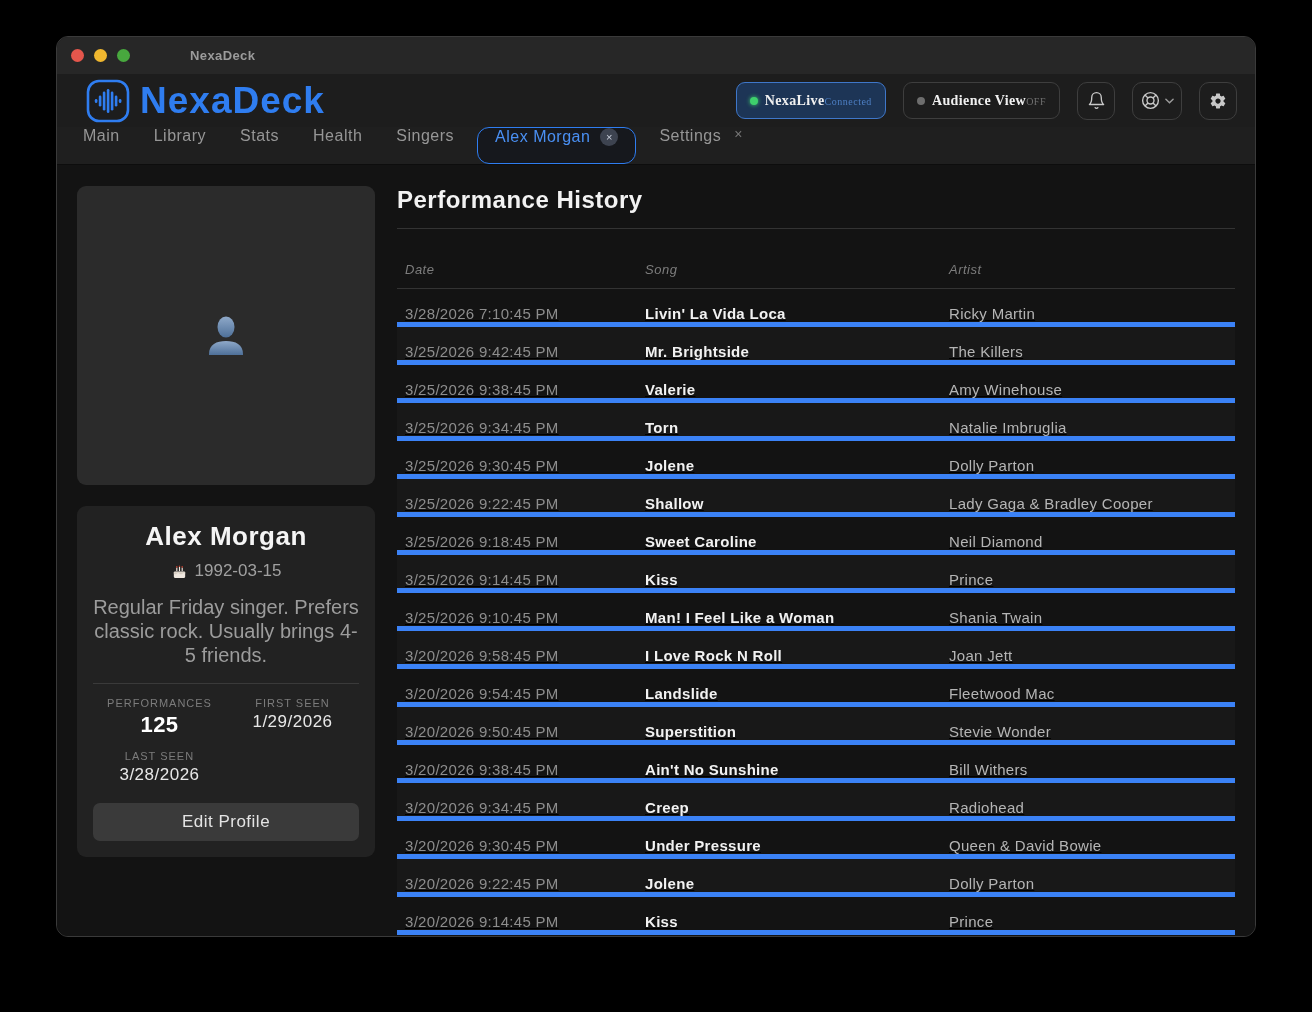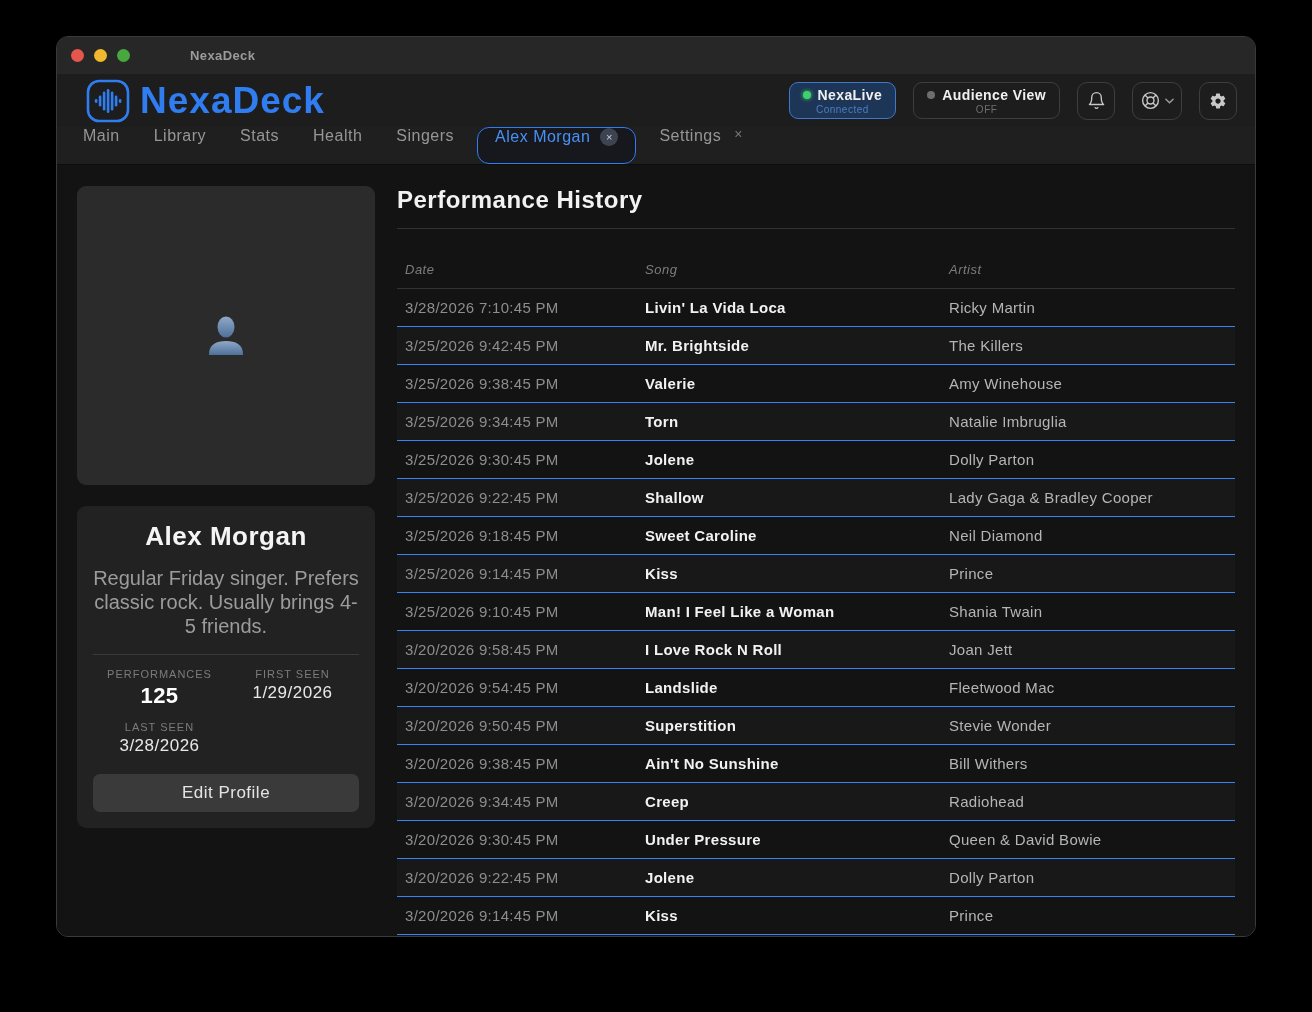--- a/index.html
+++ b/index.html
@@ -17,23 +17,23 @@
   .tl { width:13px; height:13px; border-radius:50%; }
   .tl.red { background:#e5564c; } .tl.yellow { background:#f0b72f; } .tl.green { background:#48a83e; }
   .titlebar-title { margin-left:60px; font-size:13px; font-weight:bold; color:#9b9b9b; letter-spacing:.4px; }
 
   
   .header { height:53px; background:#1d1d1d; display:flex; align-items:center;
     padding:0 18px 0 29px; flex:0 0 auto; }
   .brand { display:flex; align-items:center; gap:10px; }
   .brand-name { font-size:37px; font-weight:bold; color:var(--accent,#2f7df0); letter-spacing:1px; line-height:1; }
   .header-actions { margin-left:auto; display:flex; align-items:center; gap:17px; }
-  .pill-btn { display:flex; flex-direction:column; align-items:center; justify-content:center;
+  .pill-btn { display:flex; align-items:center; justify-content:center;
     height:37px; border-radius:9px; padding:3px 13px; background:transparent;
-    border:1px solid #3e3e3e; cursor:pointer; }
+    border:1px solid #3e3e3e; cursor:pointer;font-family:Liberation Serif, serif; }
   .pill-btn .line1 { display:flex; align-items:center; gap:7px; }
   .pill-btn .lab { font-size:14px; font-weight:bold; color:#f0f0f0; letter-spacing:.4px; white-space:nowrap; }
   .pill-btn .sub { font-size:10px; letter-spacing:.5px; margin-top:1px; }
   .pill-btn.live { background:#1d3556; border-color:#3f77c9; }
   .pill-btn.live .sub { color:#4d7fc4; }
   .pill-btn.audience .sub { color:#6f6f6f; }
   .dot { width:8px; height:8px; border-radius:50%; }
   .dot.green { background:#3ed06c; box-shadow:0 0 4px #3ed06c; }
   .dot.gray { background:#6e6e6e; }
   .icon-btn { width:38px; height:38px; border-radius:10px; border:1px solid #3e3e3e;
@@ -75,21 +75,21 @@
   
   .main { flex:1; min-width:0; }
   .main-title { font-size:24px; font-weight:bold; color:#f2f2f2; letter-spacing:.5px;
     padding-bottom:14px; border-bottom:1px solid #333; }
   .table { margin-top:22px; }
   .thead { display:flex; height:38px; align-items:center; border-bottom:1px solid #333;font-style:italic; }
   .thead .th { font-size:13px; color:#7d7d7d; letter-spacing:.5px; }
   .col-date { width:248px; padding-left:8px; flex:0 0 auto; }
   .col-song { width:304px; flex:0 0 auto; }
   .col-artist { flex:1; }
-  .trow { display:flex; height:38px; align-items:center; border-bottom:1px solid #3b82f6; cursor:pointer; }
+  .trow { display:flex; height:38px; align-items:flex-end; border-bottom:5px solid #3b82f6; cursor:pointer;text-decoration:underline; }
   .trow.alt { background:rgba(255,255,255,0.025); }
   .cell-date { font-size:15px; color:#8d8d8d; letter-spacing:.3px; }
   .cell-song { font-size:15px; font-weight:bold; color:#f2f2f2; letter-spacing:.3px; }
   .cell-artist { font-size:15px; color:#b5b5b5; letter-spacing:.3px; }
 </style>
 </head>
 <body>
 
 <div class="stage">
   <div class="window">
@@ -213,20 +213,35 @@
                 </linearGradient>
               </defs>
               <ellipse cx="24" cy="15" rx="8.5" ry="10.5" fill="url(#pg)"></ellipse>
               <path d="M7 42 c0-9.5 7.5-13 17-13 s17 3.5 17 13 v1 H7z" fill="url(#pg)"></path>
             </svg>
           </span>
         </div>
 
         <div class="profile-card">
           <div class="profile-name">Alex Morgan</div>
+          <div class="profile-birthday">
+            <span style="display:flex;">
+              <svg width="17" height="17" viewBox="0 0 24 24">
+                <rect x="4" y="12" width="16" height="9" rx="1.5" fill="#efe8e0"></rect>
+                <path d="M4 15 q2 1.6 4 0 t4 0 t4 0 t4 0 v-2 H4z" fill="#d9cfc4"></path>
+                <rect x="7.4" y="6.5" width="1.6" height="5" fill="#efe8e0"></rect>
+                <rect x="11.2" y="5.5" width="1.6" height="6" fill="#efe8e0"></rect>
+                <rect x="15" y="6.5" width="1.6" height="5" fill="#efe8e0"></rect>
+                <circle cx="8.2" cy="5.5" r="1.1" fill="#c4402e"></circle>
+                <circle cx="12" cy="4.5" r="1.1" fill="#c4402e"></circle>
+                <circle cx="15.8" cy="5.5" r="1.1" fill="#c4402e"></circle>
+              </svg>
+            </span>
+            <span>1992-03-15</span>
+          </div>
           <p class="profile-bio">Regular Friday singer. Prefers classic rock. Usually brings 4-5 friends.</p>
           <div class="stats" id="stats">
               <div>
                 <div class="stat-label">PERFORMANCES</div>
                 <div class="stat-value big">125</div>
               </div>
               <div>
                 <div class="stat-label">FIRST SEEN</div>
                 <div class="stat-value">1/29/2026</div>
               </div>

